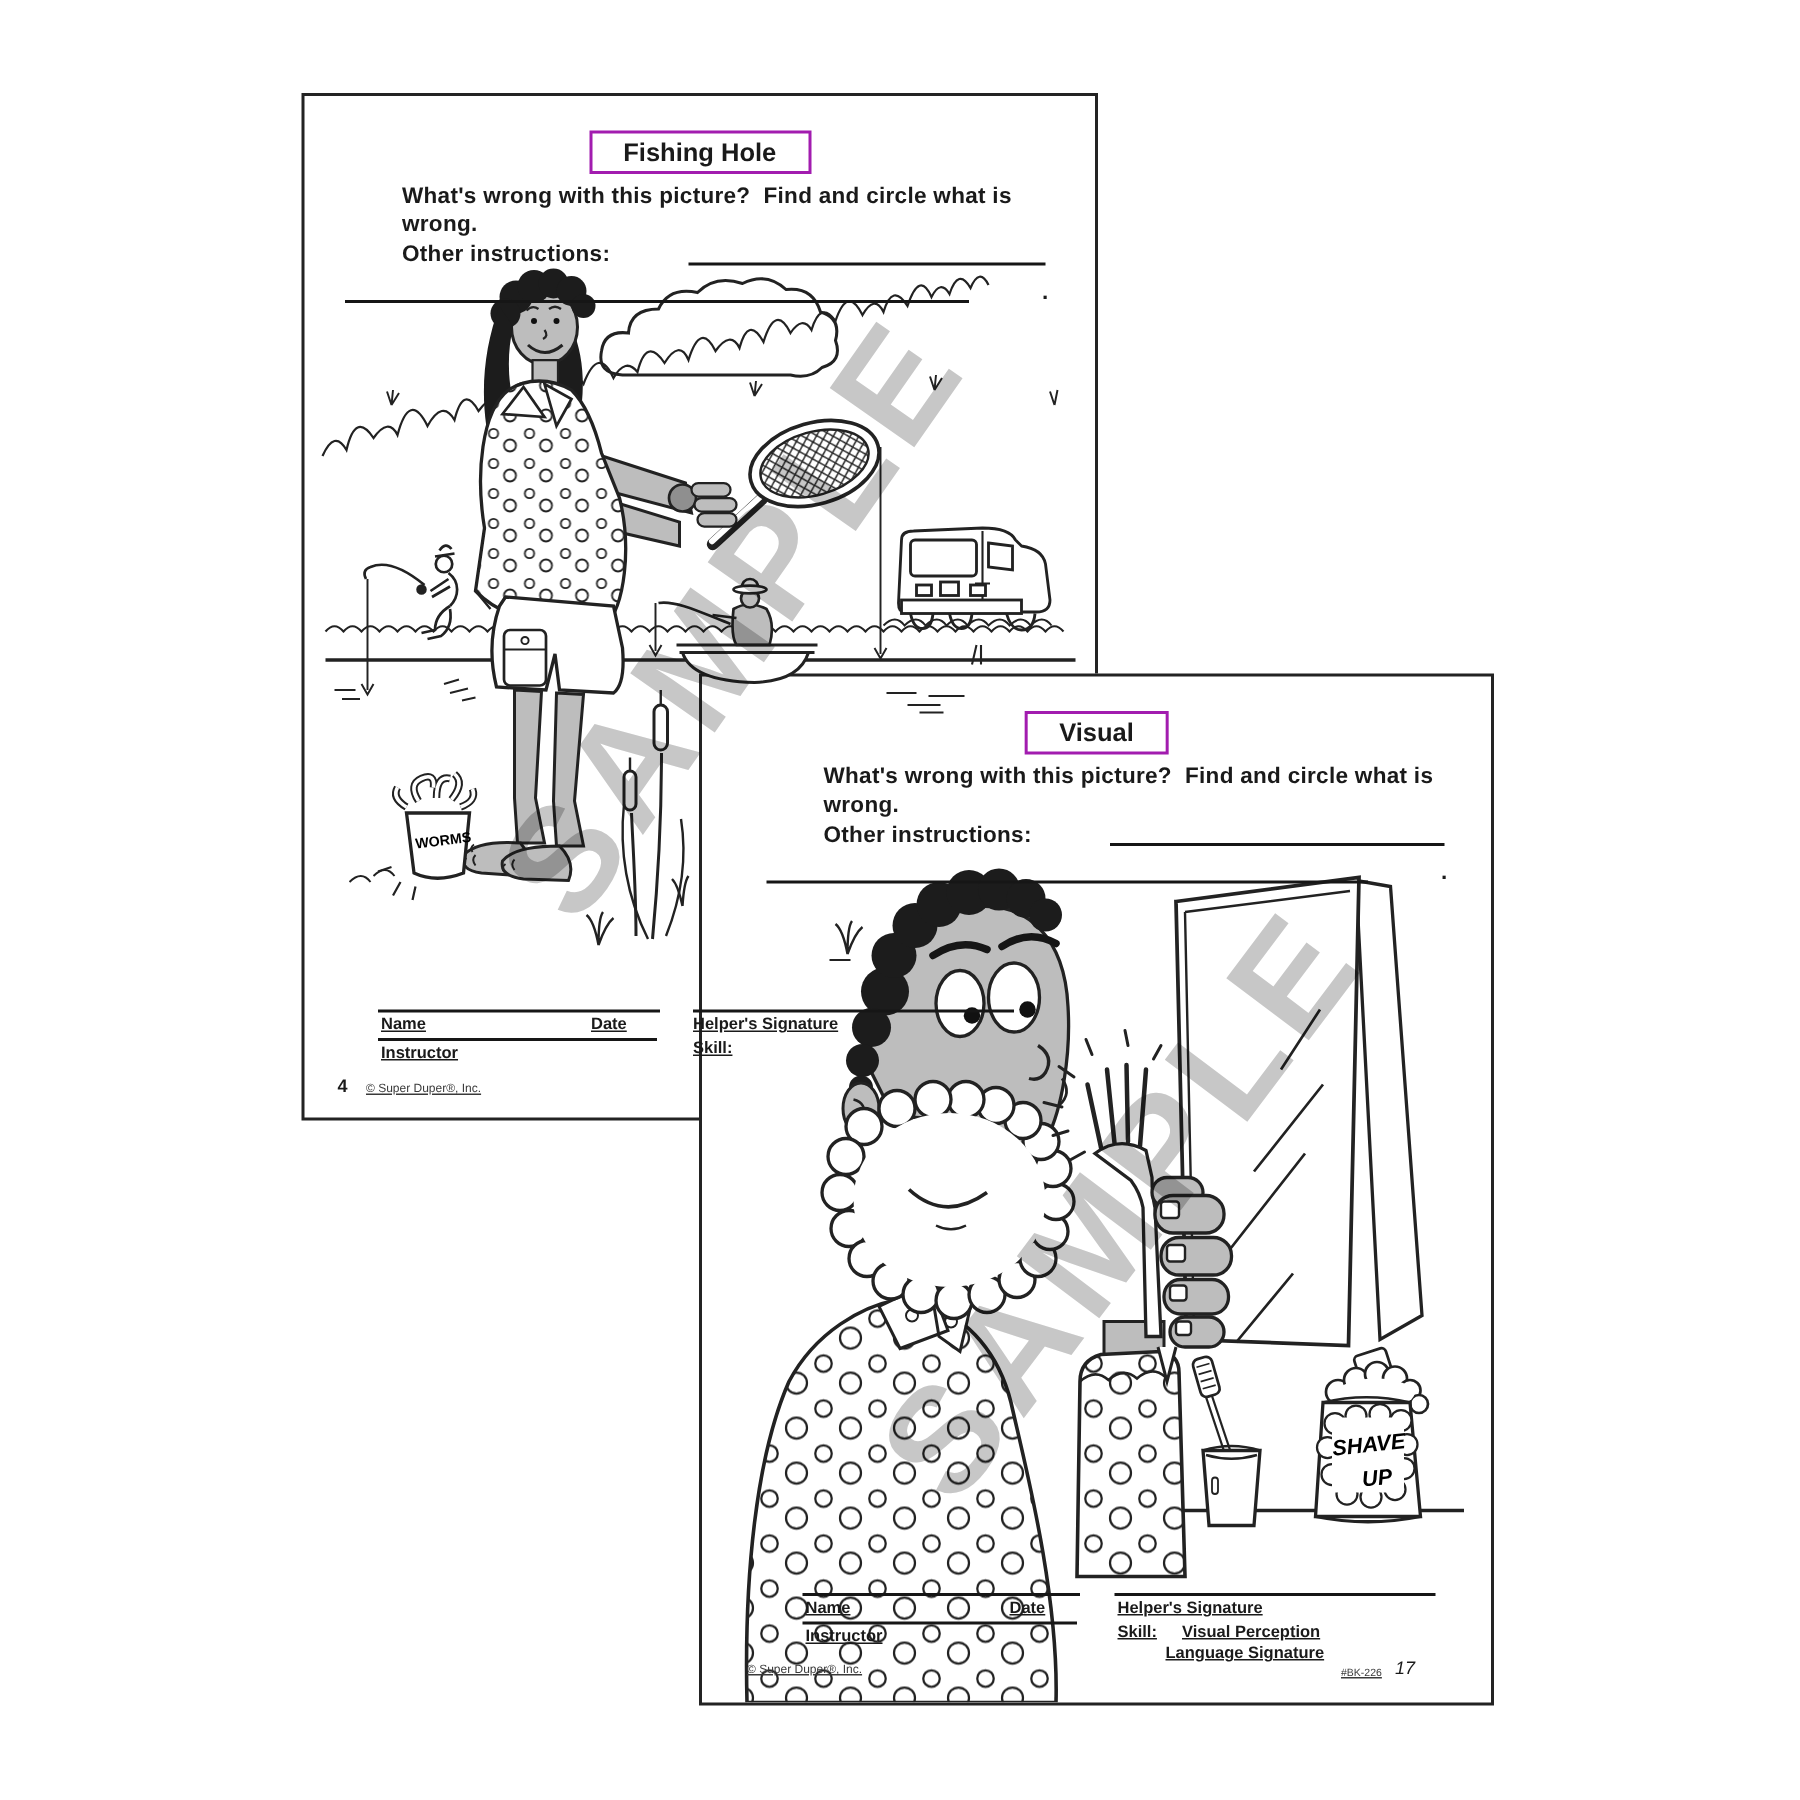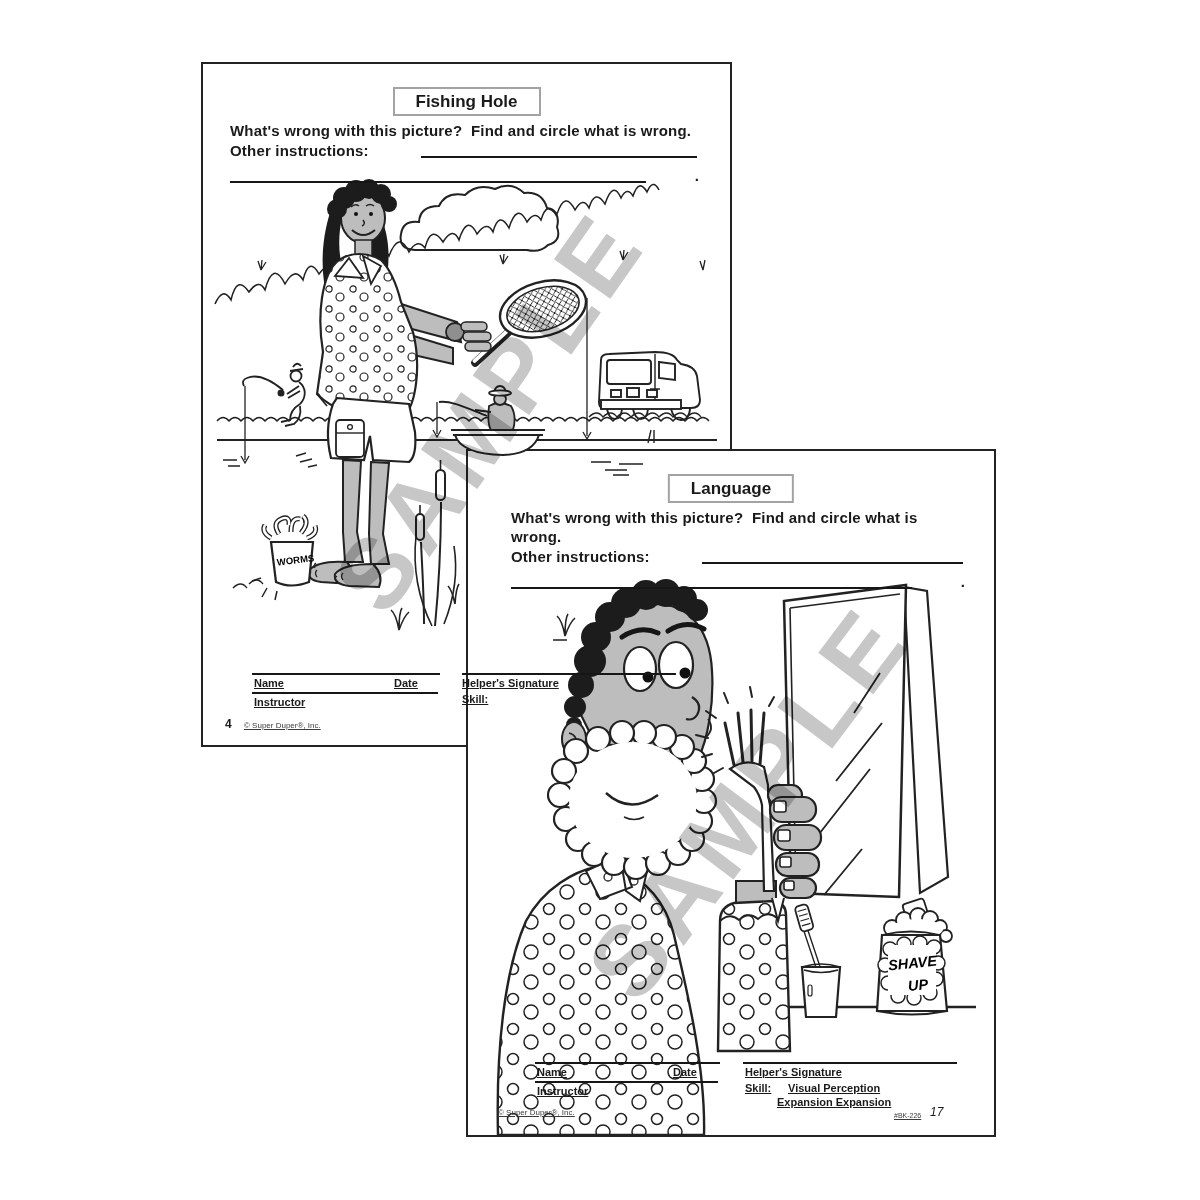--- a/index.html
+++ b/index.html
@@ -2,26 +2,26 @@
 <html><head>
 <meta charset="utf-8">
 <style>
   html,body{margin:0;padding:0;background:#fff;}
   .stage{position:relative;width:1200px;height:1200px;background:#fff;overflow:hidden;
          font-family:"Liberation Sans",sans-serif;color:#1a1a1a;}
   .page{position:absolute;background:#fff;border:2px solid #232323;overflow:hidden;}
   .page1{left:201px;top:62px;width:527px;height:681px;}
   .page2{left:466px;top:449px;width:526px;height:684px;}
   .titlebox{position:absolute;top:23px;left:50%;transform:translateX(-50%);
-            border:2px solid #a3a3a3;padding:2px 21px;font:bold 17px/21px "Liberation Sans",sans-serif;
+            border:2px solid #a21caf;padding:2px 21px;font:bold 17px/21px "Liberation Sans",sans-serif;
             background:#fff;white-space:nowrap;z-index:5;}
   .instr{position:absolute;top:57px;z-index:5;}
   .page1 .instr{left:27px;right:31px;}
   .page2 .instr{left:43px;right:29px;}
-  .q{font:bold 15px/19px "Liberation Sans",sans-serif;letter-spacing:.2px;white-space:pre-wrap;}
+  .q{font:bold 15px/19px "Liberation Sans",sans-serif;letter-spacing:.2px;white-space:pre-wrap;margin-left:38px;}
   .irow{display:flex;align-items:flex-end;margin-top:1px;gap:42px;}
   .blank{flex:1;border-bottom:2px solid #161616;height:14px;margin:0 2px 2px 10px;}
   .blank2{flex:1;border-bottom:2px solid #161616;height:14px;margin:0 4px 2px 0;}
   .period{margin-left:3px;}
   .art{position:absolute;left:0;top:0;width:100%;height:100%;z-index:1;}
   .wm{position:absolute;z-index:8;font:bold 100px "Liberation Sans",sans-serif;letter-spacing:7px;
       color:#c7c7c7;mix-blend-mode:multiply;white-space:nowrap;pointer-events:none;}
   .page1 .wm{left:286px;top:348px;transform:translate(-50%,-50%) rotate(-55deg);}
   .page2 .wm{left:280px;top:352px;transform:translate(-50%,-50%) rotate(-53deg);}
   .rule{position:absolute;height:0;border-top:2px solid #161616;z-index:6;}
@@ -376,21 +376,21 @@
           </g>
         </g>
         <path d="M304,447 L310,470 L316,447" fill="#fff" stroke="#222" stroke-width="2"></path>
 
         <g fill="none" stroke="#222" stroke-width="2" stroke-linecap="round">
           <path d="M238,260 l10,7 M228,284 l12,3 M234,306 l10,-3 M256,242 l4,10 M282,236 l2,10 M306,246 l-5,9 M246,322 l9,-5"></path>
         </g>
       </g>
     </svg>
 
-    <div class="titlebox">Language</div>
+    <div class="titlebox">Visual</div>
 
     <div class="instr">
       <div class="q">What's wrong with this picture?  Find and circle what is wrong.</div>
       <div class="irow">
         <span class="q">Other instructions:</span>
         <span class="blank"></span>
       </div>
       <div class="irow" style="margin-top:6px;">
         <span class="blank2"></span>
         <span class="q period">.</span>
@@ -401,19 +401,19 @@
 
     <div class="rule" style="left:67px;top:611px;width:185px;"></div>
     <div class="flabel" style="left:69px;top:615px;">Name</div>
     <div class="flabel" style="left:205px;top:615px;">Date</div>
     <div class="rule" style="left:67px;top:630px;width:183px;"></div>
     <div class="flabel" style="left:69px;top:634px;">Instructor</div>
     <div class="rule" style="left:275px;top:611px;width:214px;"></div>
     <div class="flabel" style="left:277px;top:615px;">Helper's Signature</div>
     <div class="flabel" style="left:277px;top:631px;">Skill:</div>
     <div class="flabel" style="left:320px;top:631px;">Visual Perception</div>
-    <div class="flabel" style="left:309px;top:645px;">Expansion Expansion</div>
+    <div class="flabel" style="left:309px;top:645px;">Language Signature</div>
     <div class="tiny" style="left:30px;top:657px;">© Super Duper®, Inc.</div>
     <div class="tiny" style="left:426px;top:660px;font-size:7px;">#BK-226</div>
     <div class="pgnum" style="left:462px;top:654px;font-style:italic;">17</div>
   </div>
 
 </div>
 
 </body></html>

